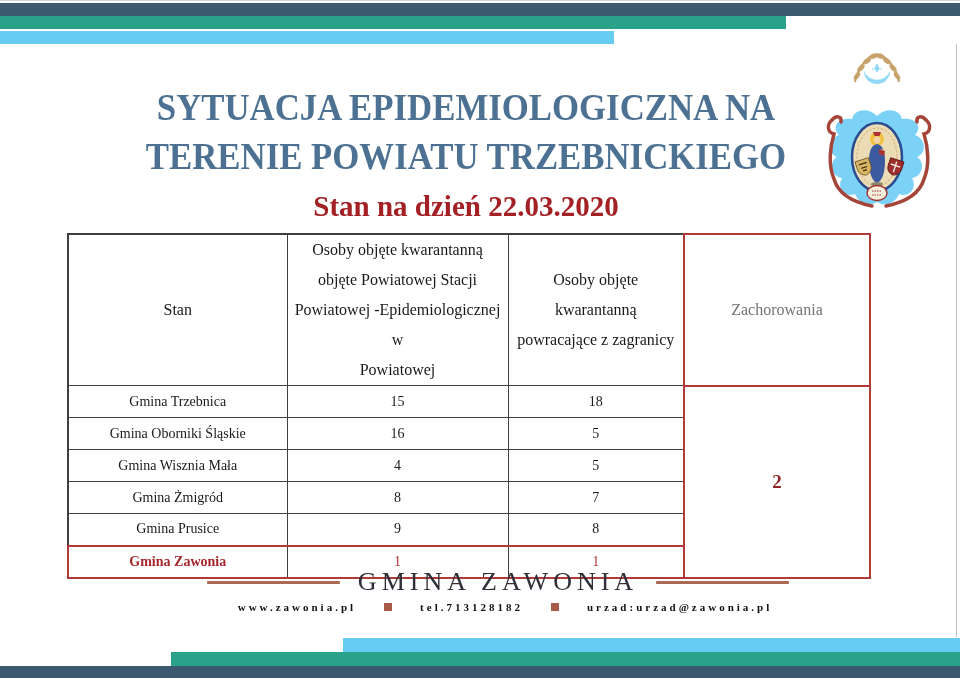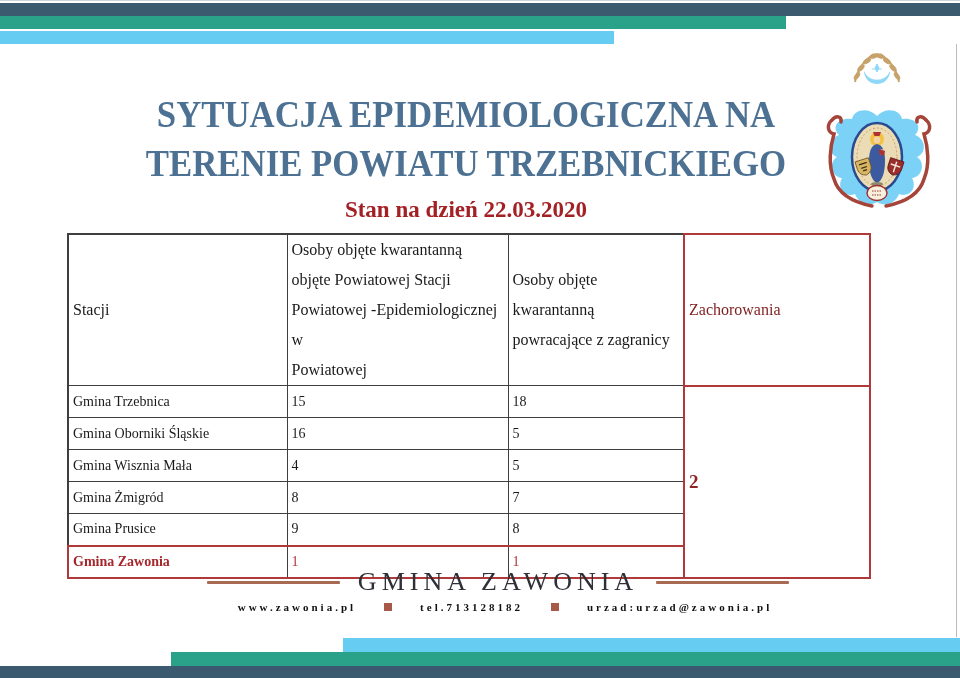--- a/index.html
+++ b/index.html
@@ -16,59 +16,59 @@
   .bar { position: absolute; }
   .bar-top-dark    { left: 0;   top: 2,5px; top: 2px;  width: 960px; height: 13px; background: #3c5a6f; }
   .bar-top-green   { left: 0;   top: 15px;  width: 786px; height: 13px; background: #2aa189; }
   .bar-top-blue    { left: 0;   top: 30px;  width: 614px; height: 13px; background: #66ccf2; }
   .bar-bot-blue    { left: 343px; top: 637px; width: 617px; height: 14px; background: #66ccf2; }
   .bar-bot-green   { left: 171px; top: 651px; width: 789px; height: 14px; background: #2aa189; }
   .bar-bot-dark    { left: 0;   top: 665px; width: 960px; height: 13px; background: #3c5a6f; }
   .slide-right-edge { position: absolute; right: 3px; top: 43px; bottom: 41px; width: 1px; background: #bcbcbc; }
 
   
-  .title-block { position: absolute; left: 0; top: 82px; width: 932px; text-align: center; margin-top: 7px; }
+  .title-block { position: absolute; left: 0; top: 82px; width: 932px; text-align: center; }
   .title-line {
     display: block;
     font-size: 37px; font-weight: 700; color: #4c7192;
     line-height: 49px; letter-spacing: 0px;
     transform: scaleX(0.94); transform-origin: 50% 50%;
   }
   .subtitle {
     margin-top: 9px;
-    font-size: 23px; font-weight: 700; color: #a32125;
+    font-size: 29px; font-weight: 700; color: #a32125;
   }
 
   
   .crest { position: absolute; left: 822px; top: 44px; width: 115px; height: 170px; }
 
   
   .data-table {
     position: absolute; left: 67px; top: 232px;
     border-collapse: collapse;
     table-layout: fixed;
     border: 2px solid #3f3f3f;
     background: #fff;
     font-family: "Liberation Serif", serif;
   }
   .data-table col.c1 { width: 219px; }
   .data-table col.c2 { width: 221px; }
   .data-table col.c3 { width: 176px; }
   .data-table col.c4 { width: 186px; }
   .data-table th, .data-table td {
     border: 1px solid #3f3f3f;
-    text-align: left; vertical-align: middle;
+    text-align: center; vertical-align: middle;
     color: #191919; font-weight: 400;
     padding: 0 4px;
   }
   .data-table th { height: 127px; font-size: 16px; }
   .th-lines div { line-height: 30px; }
   .data-table td { height: 32px; font-size: 14px; }
   th.red-cell, td.red-cell { border: 2px solid #b03a3a; }
-  th.red-cell { color: #7f1d1d; }
+  th.red-cell { color: #737373; }
   td.merged-total { font-size: 19px; font-weight: 700; color: #8e2323; }
   tr.row-zawonia td { border-top: 2px solid #b03a3a; border-bottom: 2px solid #b03a3a; }
   tr.row-zawonia td:first-child { border-left: 2px solid #b03a3a; }
   tr.row-zawonia .cell-name { color: #a5272b; font-weight: 700; }
   tr.row-zawonia .cell-num  { color: #b03436; }
 
   
   .footer-brand {
     position: absolute; left: 0; top: 566px; width: 960px;
     display: flex; align-items: center; justify-content: center; gap: 18px;
@@ -161,21 +161,21 @@
 
 <table class="data-table">
   <colgroup>
       <col class="c1">
       <col class="c2">
       <col class="c3">
       <col class="c4">
     </colgroup>
   <tbody>
       <tr>
-    <th>Stacji</th>
+    <th>Stan</th>
     <th class="th-lines">
       <div>Osoby objęte kwarantanną</div>
       <div>objęte Powiatowej Stacji</div>
       <div>Powiatowej -Epidemiologicznej w</div>
       <div>Powiatowej</div>
     </th>
     <th class="th-lines">
       <div>Osoby objęte kwarantanną</div>
       <div>powracające z zagranicy</div>
     </th>

